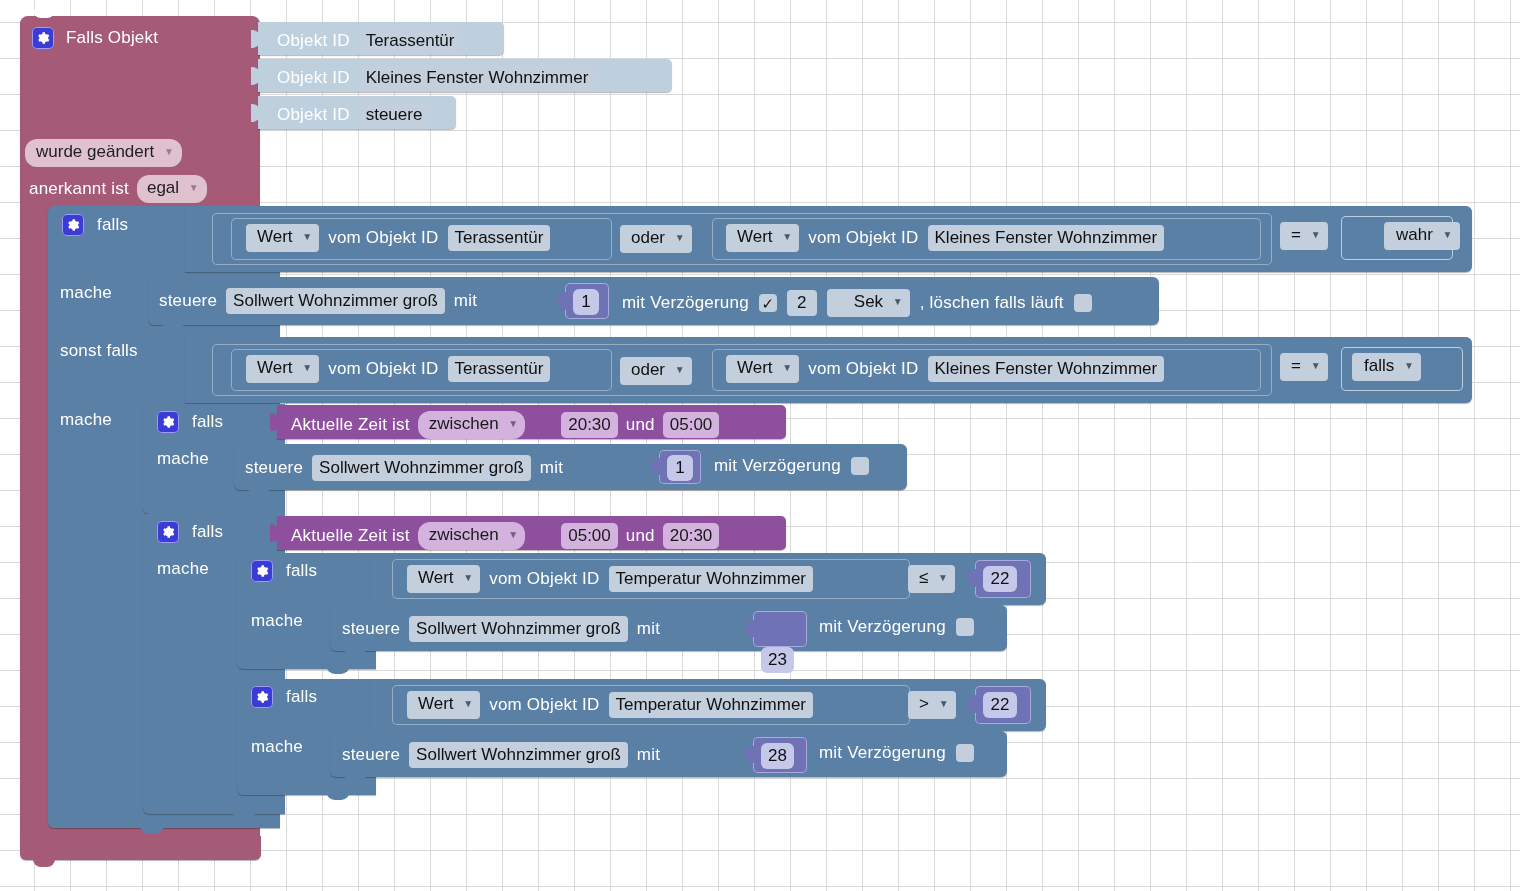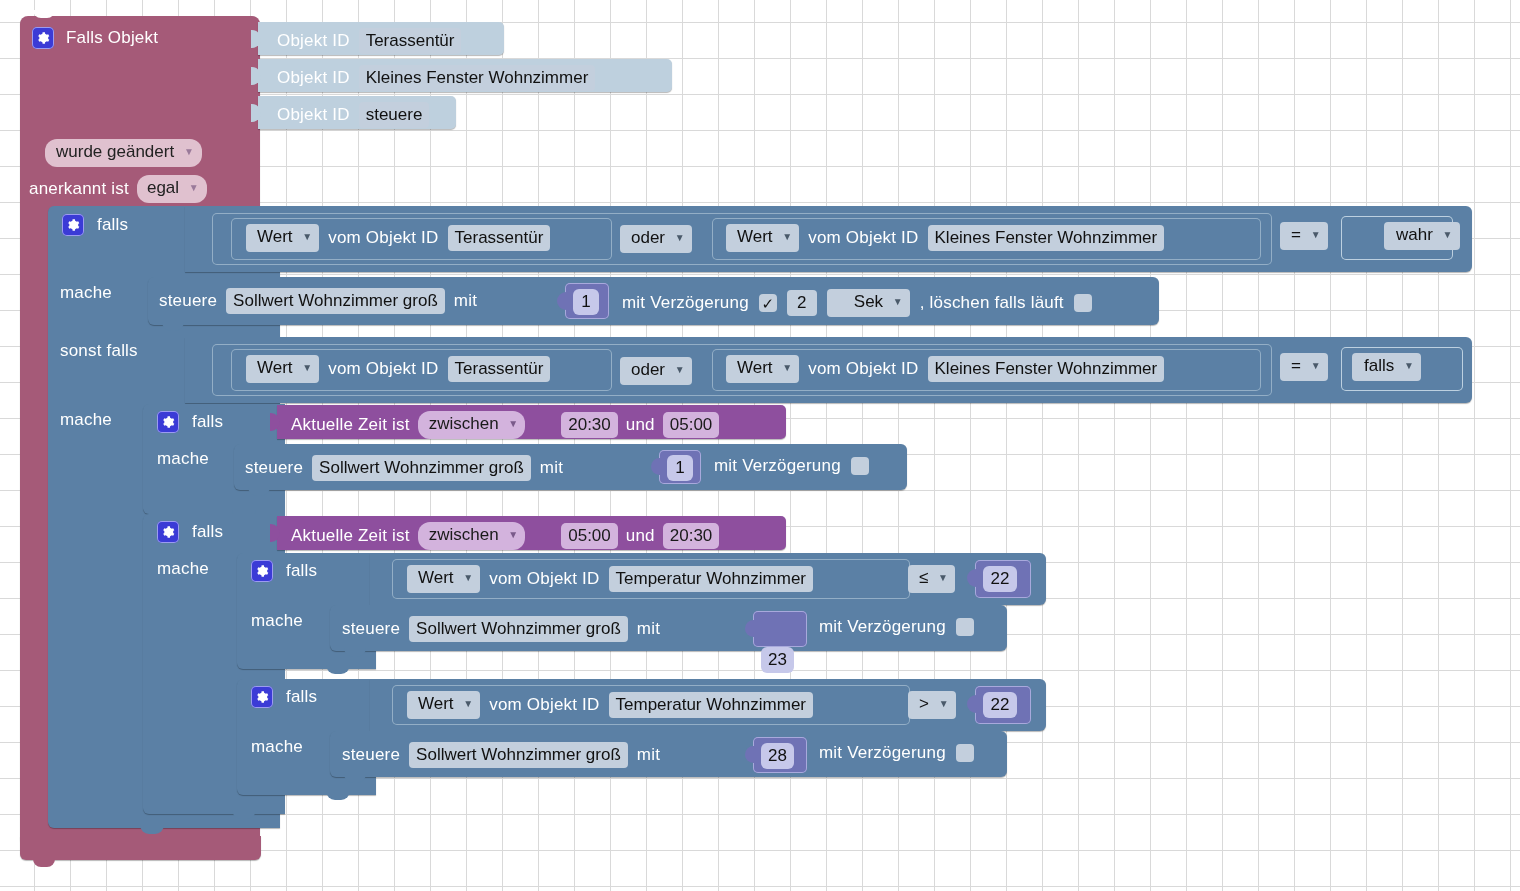--- a/index.html
+++ b/index.html
@@ -117,21 +117,21 @@
   <div class="blk" style="left:251px; top:67px; width:10px; height:18px; background:#bed0de; border-radius:0 9px 9px 0;"></div>
 
   <div class="blk c-triggerin shadow" style="left:258px; top:96px; width:198px; height:33px; border-radius:0 5px 5px 0;"></div>
   <div class="blk row" style="left:277px; top:102px; gap:9px;">
     <span class="hdr-label">Objekt ID</span>
     <span class="field">steuere</span>
   </div>
   <div class="blk" style="left:251px; top:104px; width:10px; height:18px; background:#bed0de; border-radius:0 9px 9px 0;"></div>
 
   <div class="blk" style="left:25px; top:139px;">
-    <span class="field field-trig field-rd" style="padding:2px 8px 3px 11px;margin-left:20px;">
+    <span class="field field-trig field-rd" style="padding:2px 8px 3px 11px;">
       <span>wurde geändert</span>
       <span class="caret caret-p">▼</span>
     </span>
   </div>
 
   <div class="blk row" style="left:29px; top:175px; gap:8px;">
     <span class="hdr-label">anerkannt ist</span>
     <span class="field field-trig field-rd" style="padding:2px 8px 3px 10px;">
       <span>egal</span>
       <span class="caret caret-p">▼</span>

